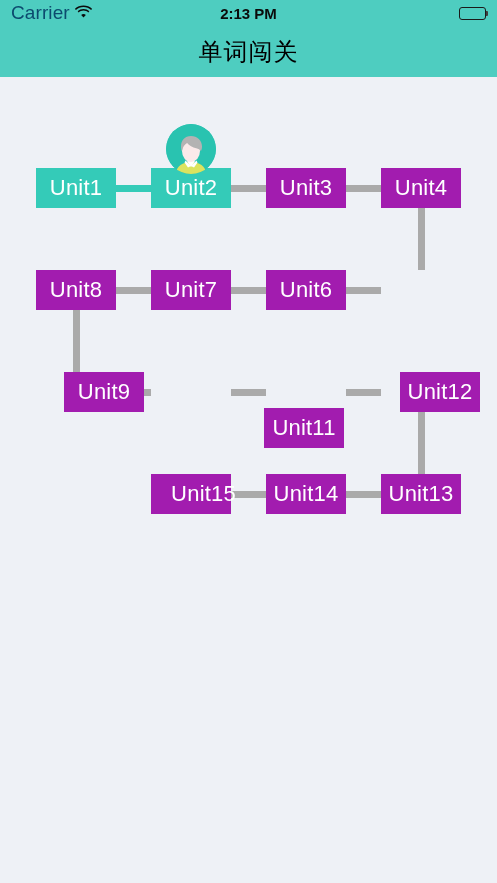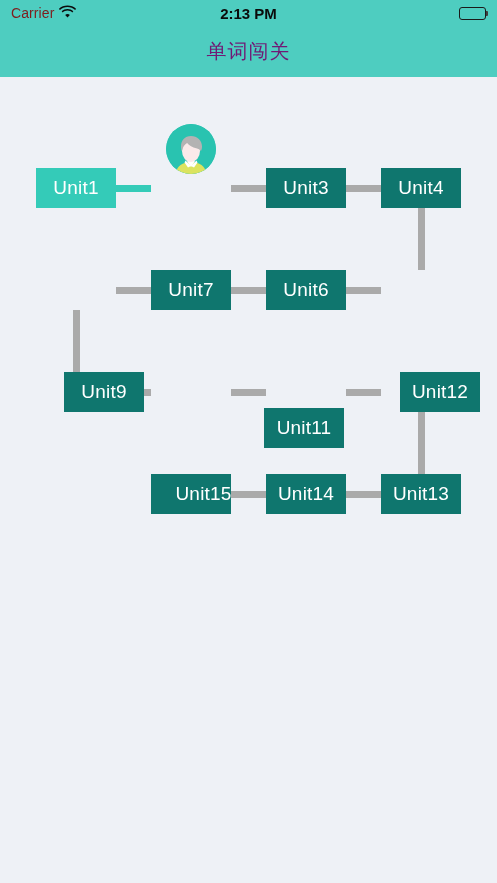--- a/index.html
+++ b/index.html
@@ -25,22 +25,22 @@
     align-items: center;
     justify-content: space-between;
     padding: 0 11px;
   }
   .status-left {
     display: flex;
     align-items: center;
     gap: 5px;
   }
   .carrier-label {
-    font-size: 14px;
-    color: #7f1d1d;
+    font-size: 19px;
+    color: #0c4a6e;
     letter-spacing: 0.1px;
   }
   .wifi-icon { display: block; }
   .status-center {
     position: absolute;
     left: 0; right: 0;
     text-align: center;
     font-size: 15px;
     font-weight: bold;
     color: #0b0b0b;
@@ -80,47 +80,47 @@
     position: absolute;
     top: 26px; left: 0;
     width: 497px;
     height: 51px;
     background: #4ecdc0;
     display: flex;
     align-items: center;
     justify-content: center;
   }
   .nav-title {
-    font-size: 20px;
-    color: #701a75;
+    font-size: 24px;
+    color: #000000;
     letter-spacing: 1px;
   }
 
   
   .map-area {
     position: absolute;
     top: 77px; left: 0;
     width: 497px;
     height: 806px;
     background: #eef1f6;
   }
 
   .unit-node {
     position: absolute;
     width: 80px;
     height: 40px;
     display: flex;
     align-items: center;
     justify-content: center;
     color: #ffffff;
-    font-size: 19px;
+    font-size: 22px;
     letter-spacing: 0.2px;
     z-index: 3;
   }
-  .unit-node.locked { background: #0f766e; }
+  .unit-node.locked { background: #a21caf; }
   .unit-node.unlocked { background: #34cbb8; }
 
   .link {
     position: absolute;
     z-index: 1;
   }
   .link.h {
     height: 7px;
   }
   .link.v {
@@ -168,34 +168,40 @@
   <div class="nav-title">单词闯关</div>
 </div>
 
 <div class="map-area" id="map-area">
     <div class="link h unlocked" style="left: 116px; top: 107.5px; width: 35px;"></div>
     <div class="link h locked" style="left: 231px; top: 107.5px; width: 35px;"></div>
     <div class="link h locked" style="left: 346px; top: 107.5px; width: 35px;"></div>
     <div class="unit-node unlocked" style="left: 36px; top: 91px;">
       <span>Unit1</span>
     </div>
+    <div class="unit-node unlocked" style="left: 151px; top: 91px;">
+      <span>Unit2</span>
+    </div>
     <div class="unit-node locked" style="left: 266px; top: 91px;">
       <span>Unit3</span>
     </div>
     <div class="unit-node locked" style="left: 381px; top: 91px;">
       <span>Unit4</span>
     </div>
     <div class="link h locked" style="left: 346px; top: 209.5px; width: 35px;"></div>
     <div class="link h locked" style="left: 231px; top: 209.5px; width: 35px;"></div>
     <div class="link h locked" style="left: 116px; top: 209.5px; width: 35px;"></div>
     <div class="unit-node locked" style="left: 266px; top: 193px;">
       <span>Unit6</span>
     </div>
     <div class="unit-node locked" style="left: 151px; top: 193px;">
       <span>Unit7</span>
+    </div>
+    <div class="unit-node locked" style="left: 36px; top: 193px;">
+      <span>Unit8</span>
     </div>
     <div class="link h locked" style="left: 116px; top: 311.5px; width: 35px;"></div>
     <div class="link h locked" style="left: 231px; top: 311.5px; width: 35px;"></div>
     <div class="link h locked" style="left: 346px; top: 311.5px; width: 35px;"></div>
     <div class="unit-node locked" style="left: 36px; top: 295px; margin-left: 28px;">
       <span>Unit9</span>
     </div>
     <div class="unit-node locked" style="left: 264px; top: 295px; margin-top: 36px;">
       <span>Unit11</span>
     </div>

